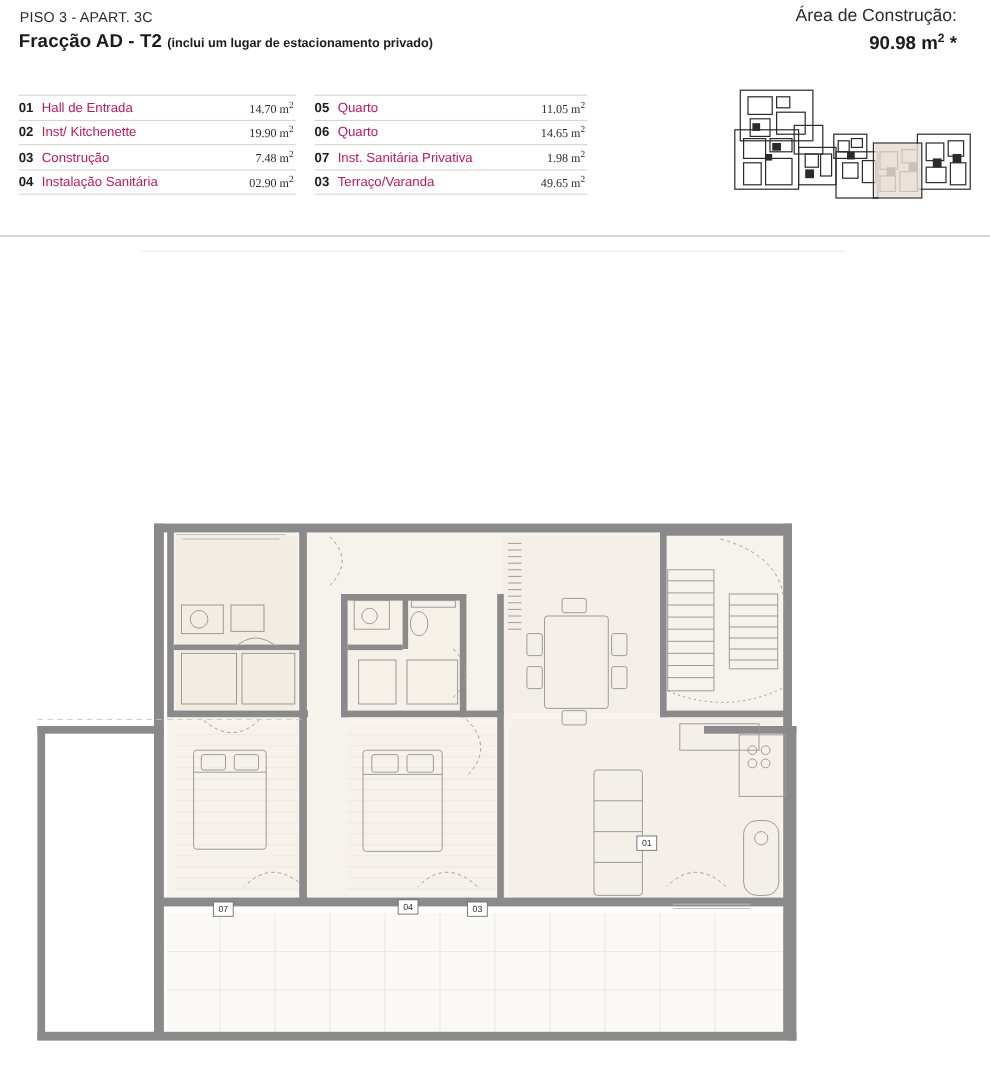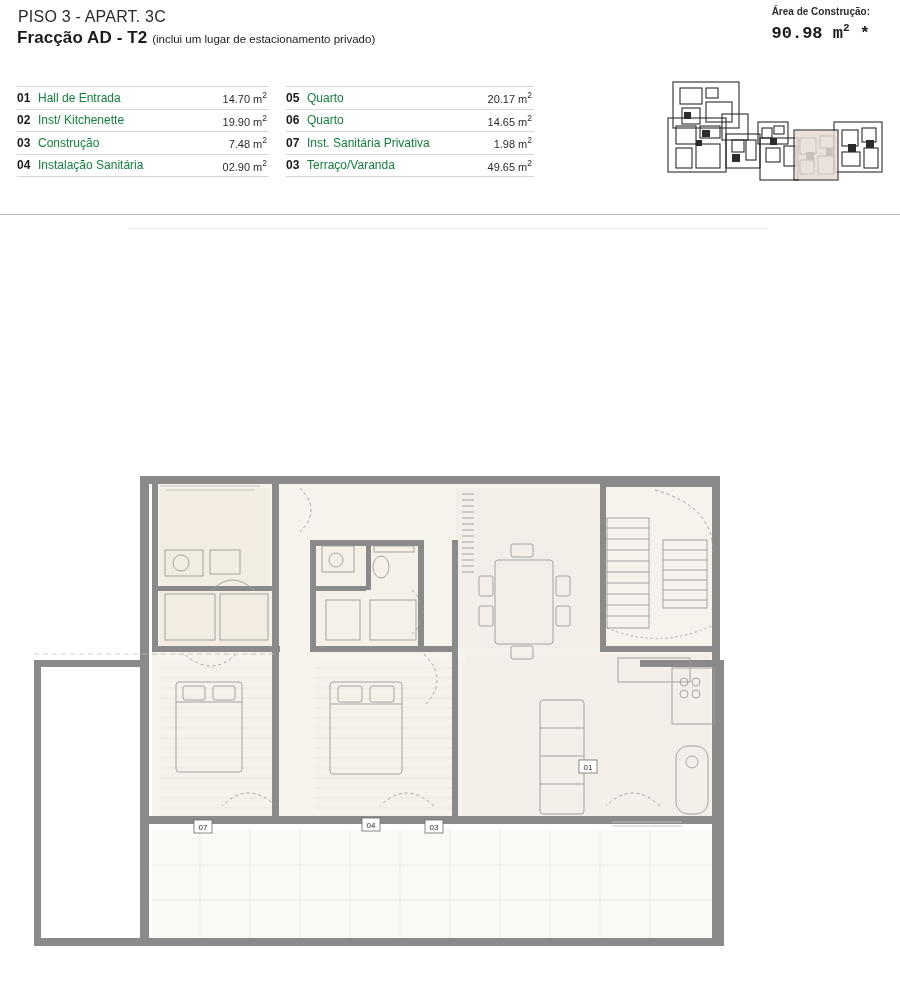--- a/index.html
+++ b/index.html
@@ -19,54 +19,52 @@
   
   #header {
     position: absolute;
     left: 0; top: 0;
     width: 900px;
     height: 218px;
   }
   #floor-label {
     position: absolute;
     left: 18px; top: 8px;
-    font-size: 16px;
+    font-size: 13px;
     letter-spacing: 0.2px;
     color: #2b2b2b;
   }
   #fraction-title {
     position: absolute;
     left: 17px; top: 28px;
     font-size: 17px;
     font-weight: bold;
     letter-spacing: 0.1px;
     color: #1b1b1b;
     white-space: nowrap;
   }
   #fraction-title .note {
     font-size: 11.5px;
-    font-weight: normal;
+    font-weight: bold;
     letter-spacing: 0;
   }
   #area-block {
     position: absolute;
     right: 30px; top: 6px;
     text-align: right;
   }
   #area-label {
-    font-size: 10px;
+    font-size: 16px;
     color: #2b2b2b;
-    font-weight: bold;
   }
   #area-value {
     margin-top: 5px;
     font-size: 17px;
     font-weight: bold;
     color: #1b1b1b;
-    font-family: Liberation Mono, monospace;
   }
   #area-value .sup { font-size: 11px; vertical-align: super; }
 
   
   .room-table {
     position: absolute;
     top: 86px;
   }
   #room-table-left { left: 17px; width: 252px; }
   #room-table-right { left: 286px; width: 248px; }
@@ -81,30 +79,31 @@
   .room-row:first-child { border-top: 1px solid #d8d5d0; }
   .room-num {
     font-size: 12px;
     font-weight: bold;
     color: #1b1b1b;
     width: 21px;
     flex: none;
   }
   .room-name {
     font-size: 12px;
-    color: #15803d;
+    color: #be185d;
     flex: 1 1 auto;
     white-space: nowrap;
   }
   .room-area {
     font-size: 11px;
     color: #2b2b2b;
     text-align: center;
     flex: none;
     padding-right: 2px;
+    font-family: Liberation Serif, serif;
   }
   .room-area .u { font-size: 8.5px; vertical-align: super; }
 
   
   #keyplan {
     position: absolute;
     left: 666px; top: 78px;
     width: 222px; height: 118px;
   }
 
@@ -178,21 +177,21 @@
       <span class="room-num">04</span>
       <span class="room-name">Instalação Sanitária</span>
       <span class="room-area"><span>02.90 m</span><span class="u">2</span></span>
     </div>
   </div>
 
   <div class="room-table" id="room-table-right">
     <div class="room-row">
       <span class="room-num">05</span>
       <span class="room-name">Quarto</span>
-      <span class="room-area"><span>20.17 m</span><span class="u">2</span></span>
+      <span class="room-area"><span>11.05 m</span><span class="u">2</span></span>
     </div>
     <div class="room-row">
       <span class="room-num">06</span>
       <span class="room-name">Quarto</span>
       <span class="room-area"><span>14.65 m</span><span class="u">2</span></span>
     </div>
     <div class="room-row">
       <span class="room-num">07</span>
       <span class="room-name">Inst. Sanitária Privativa</span>
       <span class="room-area"><span>1.98 m</span><span class="u">2</span></span>

